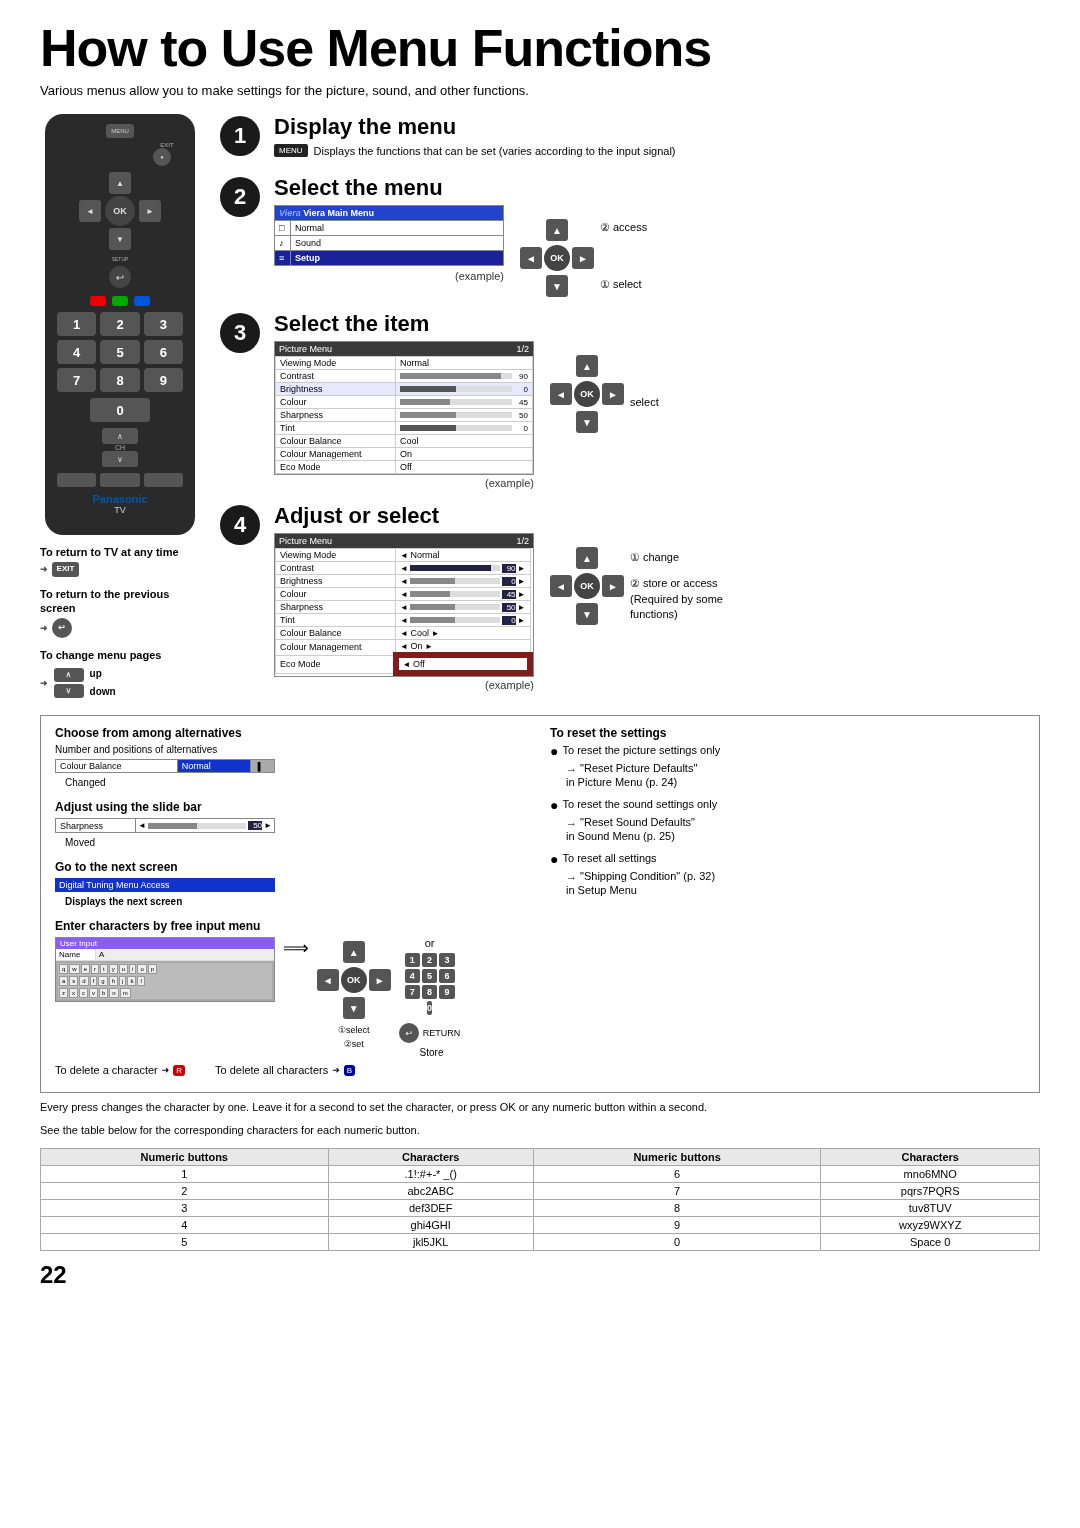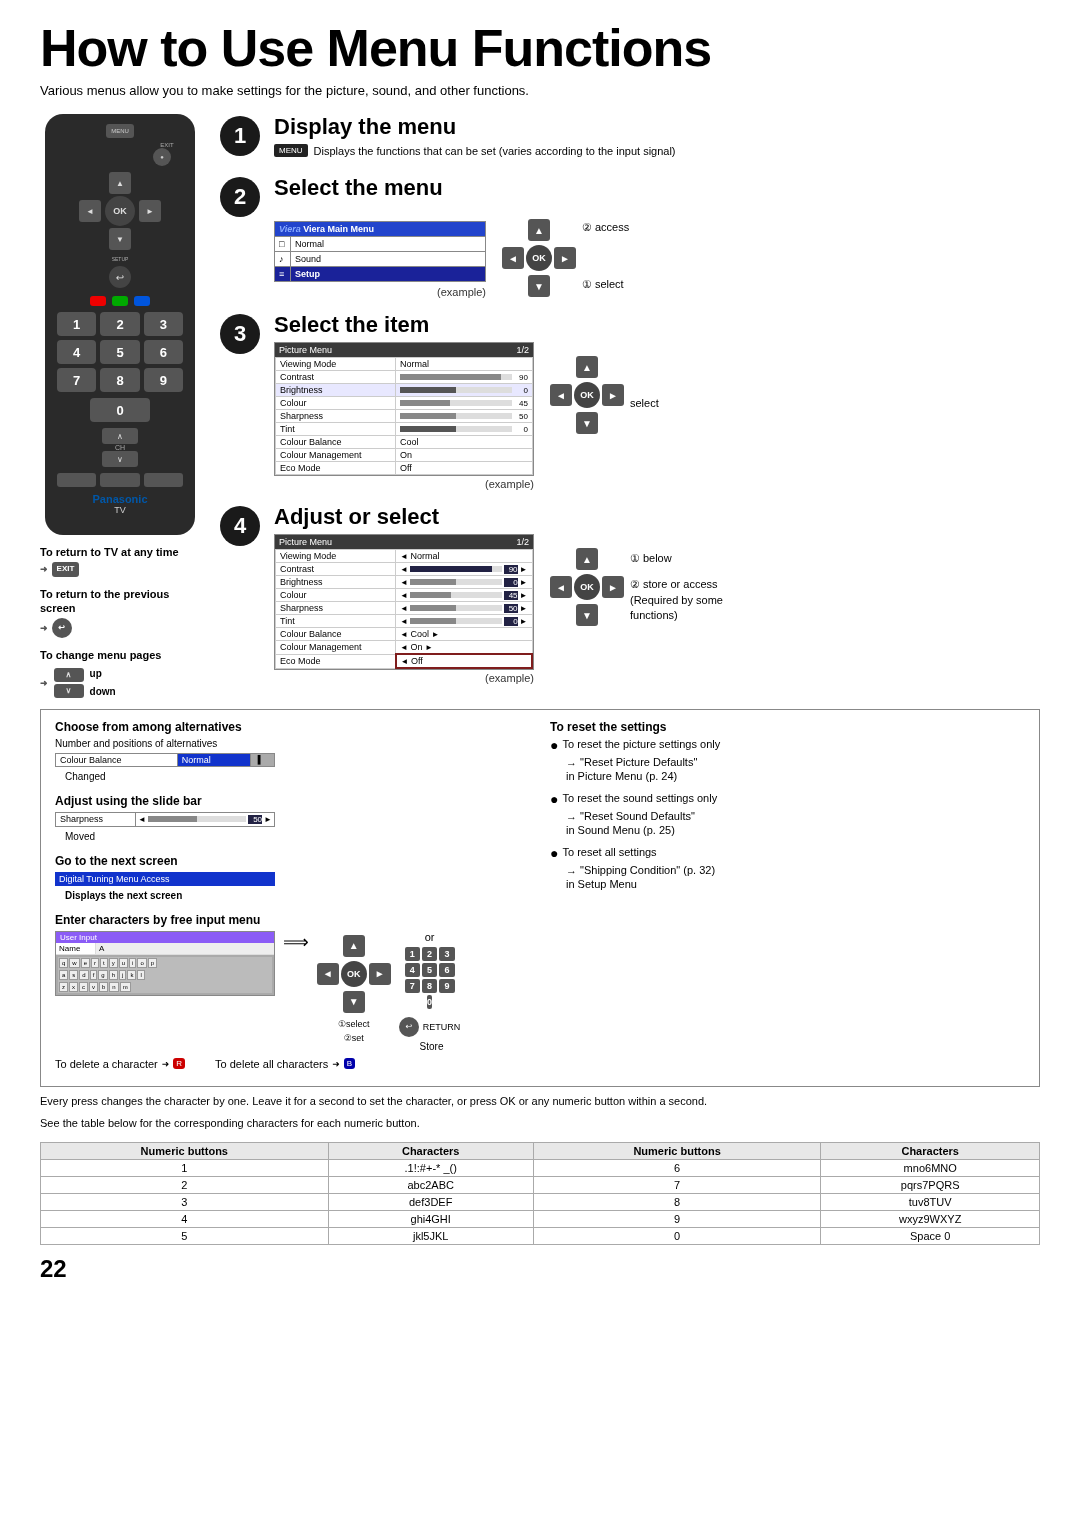--- a/index.html
+++ b/index.html
@@ -252,24 +252,23 @@
 
     .step-body {
       display: flex;
       gap: 16px;
       align-items: flex-start;
     }
 
     .menu-table {
       border: 1px solid #888;
       border-collapse: collapse;
-      width: 212px;
+      width: 230px;
       font-size: 10px;
       margin-bottom: 4px;
-      margin-top: 16px;
     }
 
     .menu-table td, .menu-table th {
       border: 1px solid #888;
       padding: 2px 4px;
     }
 
     .menu-highlight {
       background: #1a2299;
       color: #fff;
@@ -1028,21 +1027,21 @@
                   </td>
                 </tr>
                 <tr>
                   <td style="border:1px solid #ccc; padding:1px 4px;">Colour Management</td>
                   <td style="border:1px solid #ccc; padding:1px 4px;">
                     <span style="font-size:8px;">◄</span> <span>On</span> <span style="font-size:8px;">►</span>
                   </td>
                 </tr>
                 <tr>
                   <td style="border:1px solid #ccc; padding:1px 4px;">Eco Mode</td>
-                  <td style="border:2px solid #7f1d1d; padding:1px 4px;">
+                  <td style="border:6px solid #7f1d1d; padding:1px 4px;">
                     <span style="font-size:8px;">◄</span> <span>Off</span>
                   </td>
                 </tr>
               </tbody>
                 </table>
             </div>
             <div class="example-label">(example)</div>
           </div>
           <div style="display:flex; align-items:flex-start; gap:6px; margin-top:10px;">
             <div class="nav-cluster">
@@ -1052,21 +1051,21 @@
               <div class="nav-cluster-row" style="margin:2px 0;">
                 <div class="arrow-btn">◄</div>
                 <div class="ok-cluster">OK</div>
                 <div class="arrow-btn">►</div>
               </div>
               <div class="nav-cluster-row">
                 <div class="arrow-btn">▼</div>
               </div>
             </div>
             <div style="display:flex; flex-direction:column; gap:12px; font-size:11px; margin-top:8px;">
-              <span>① below</span>
+              <span>① change</span>
               <span style="line-height:1.4;">② store or access<br>(Required by some<br>functions)</span>
             </div>
           </div>
         </div>
       </div>
     </div>
 
   </div>
 </div>
 

